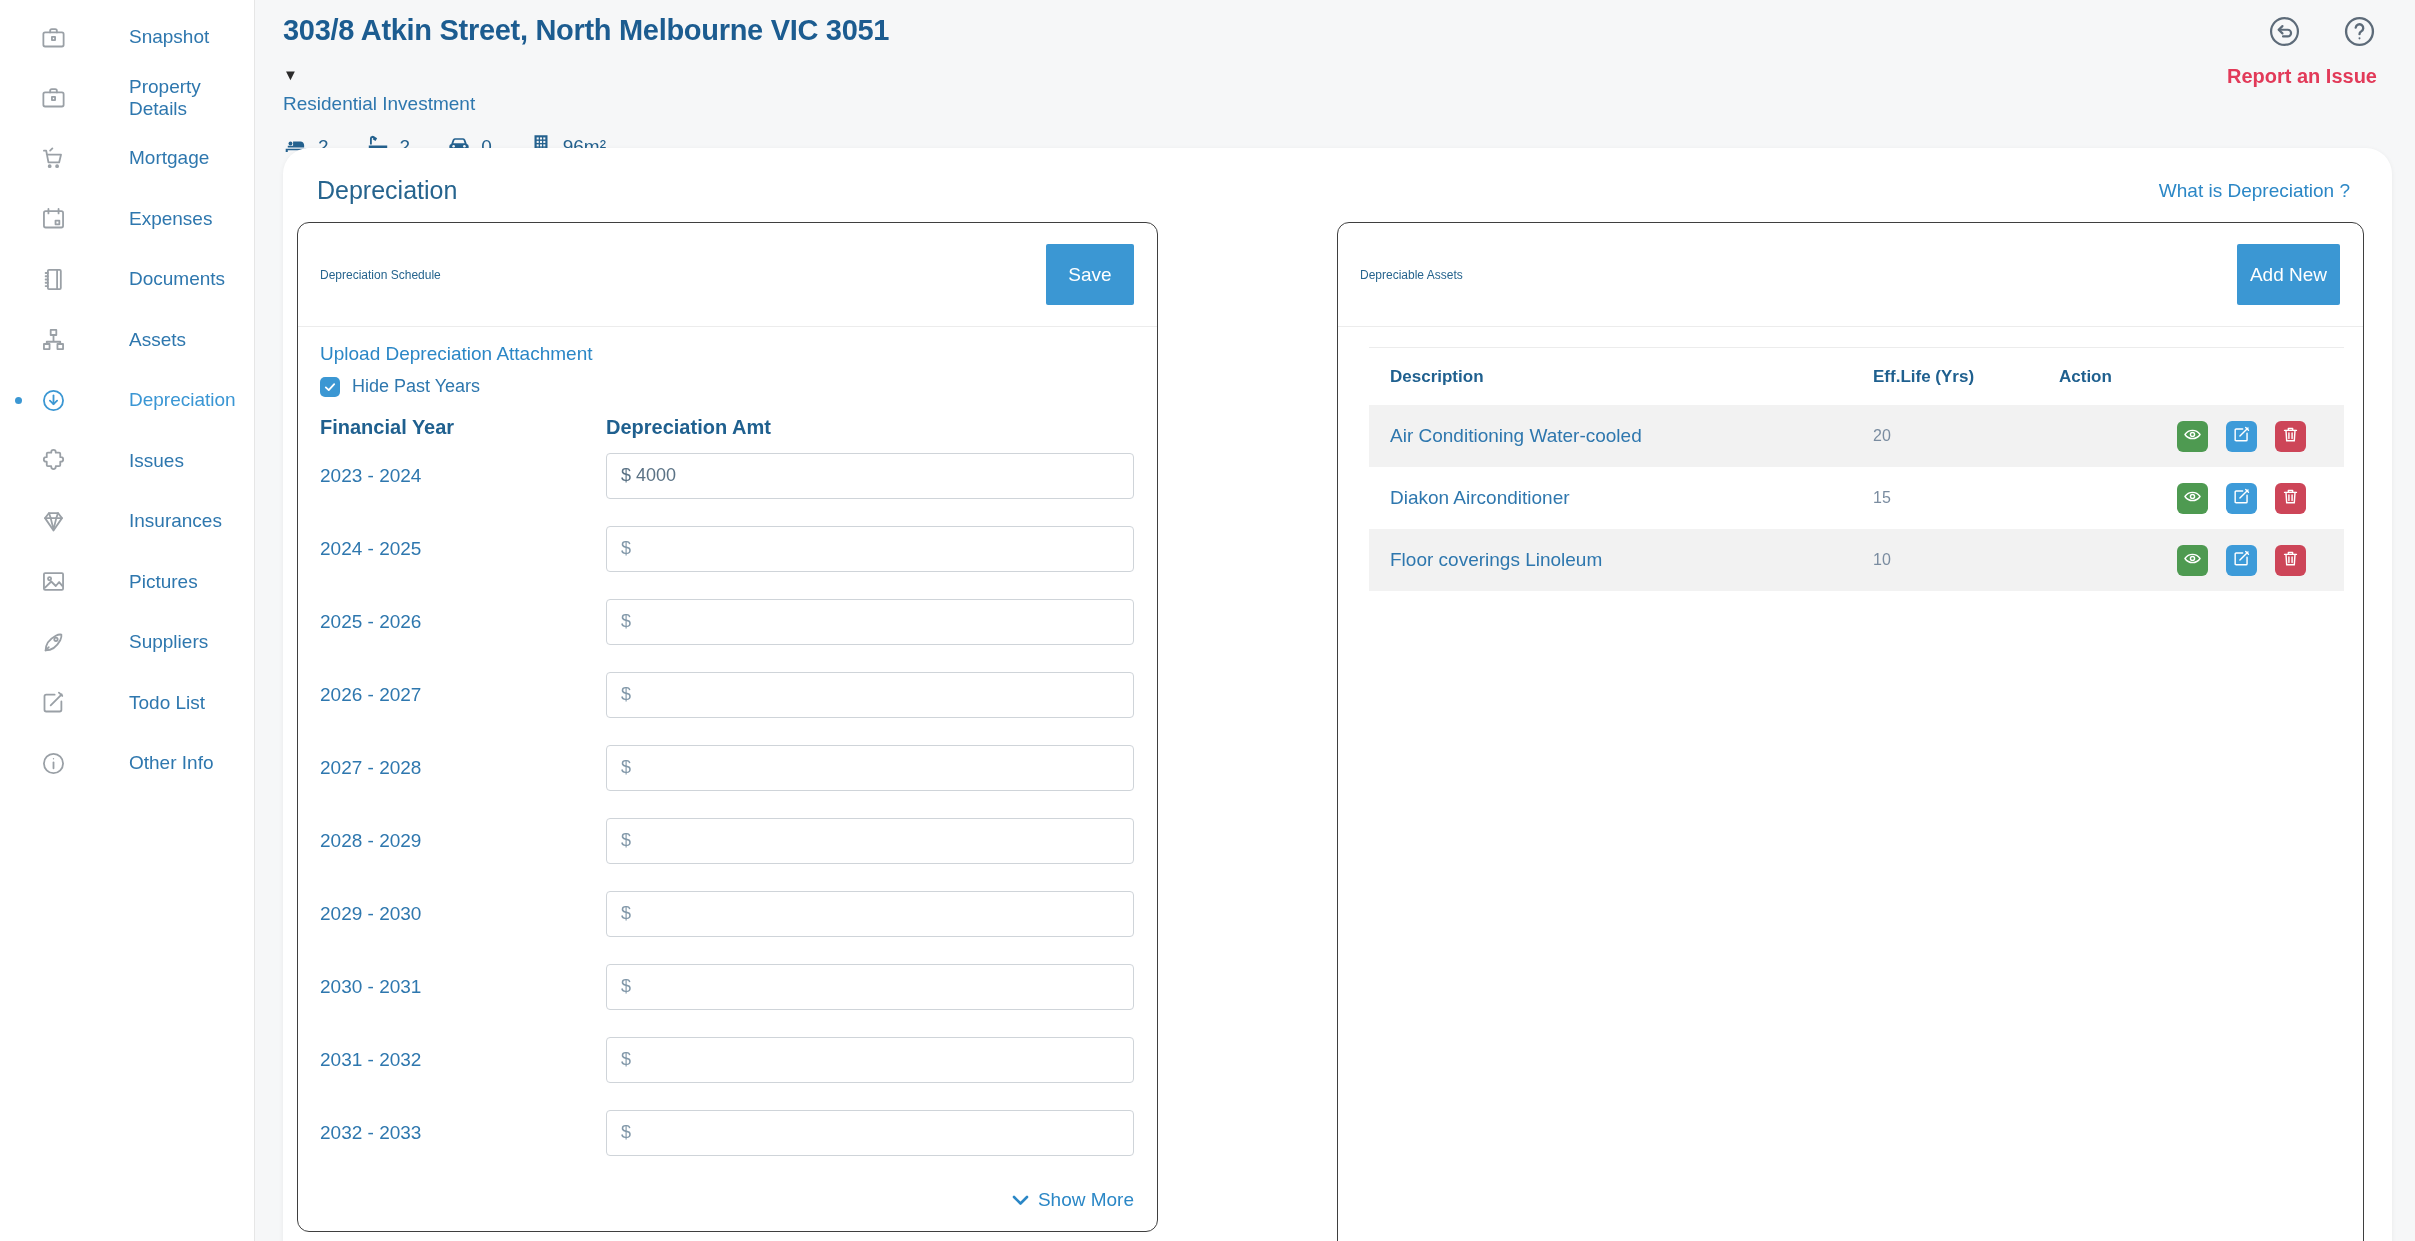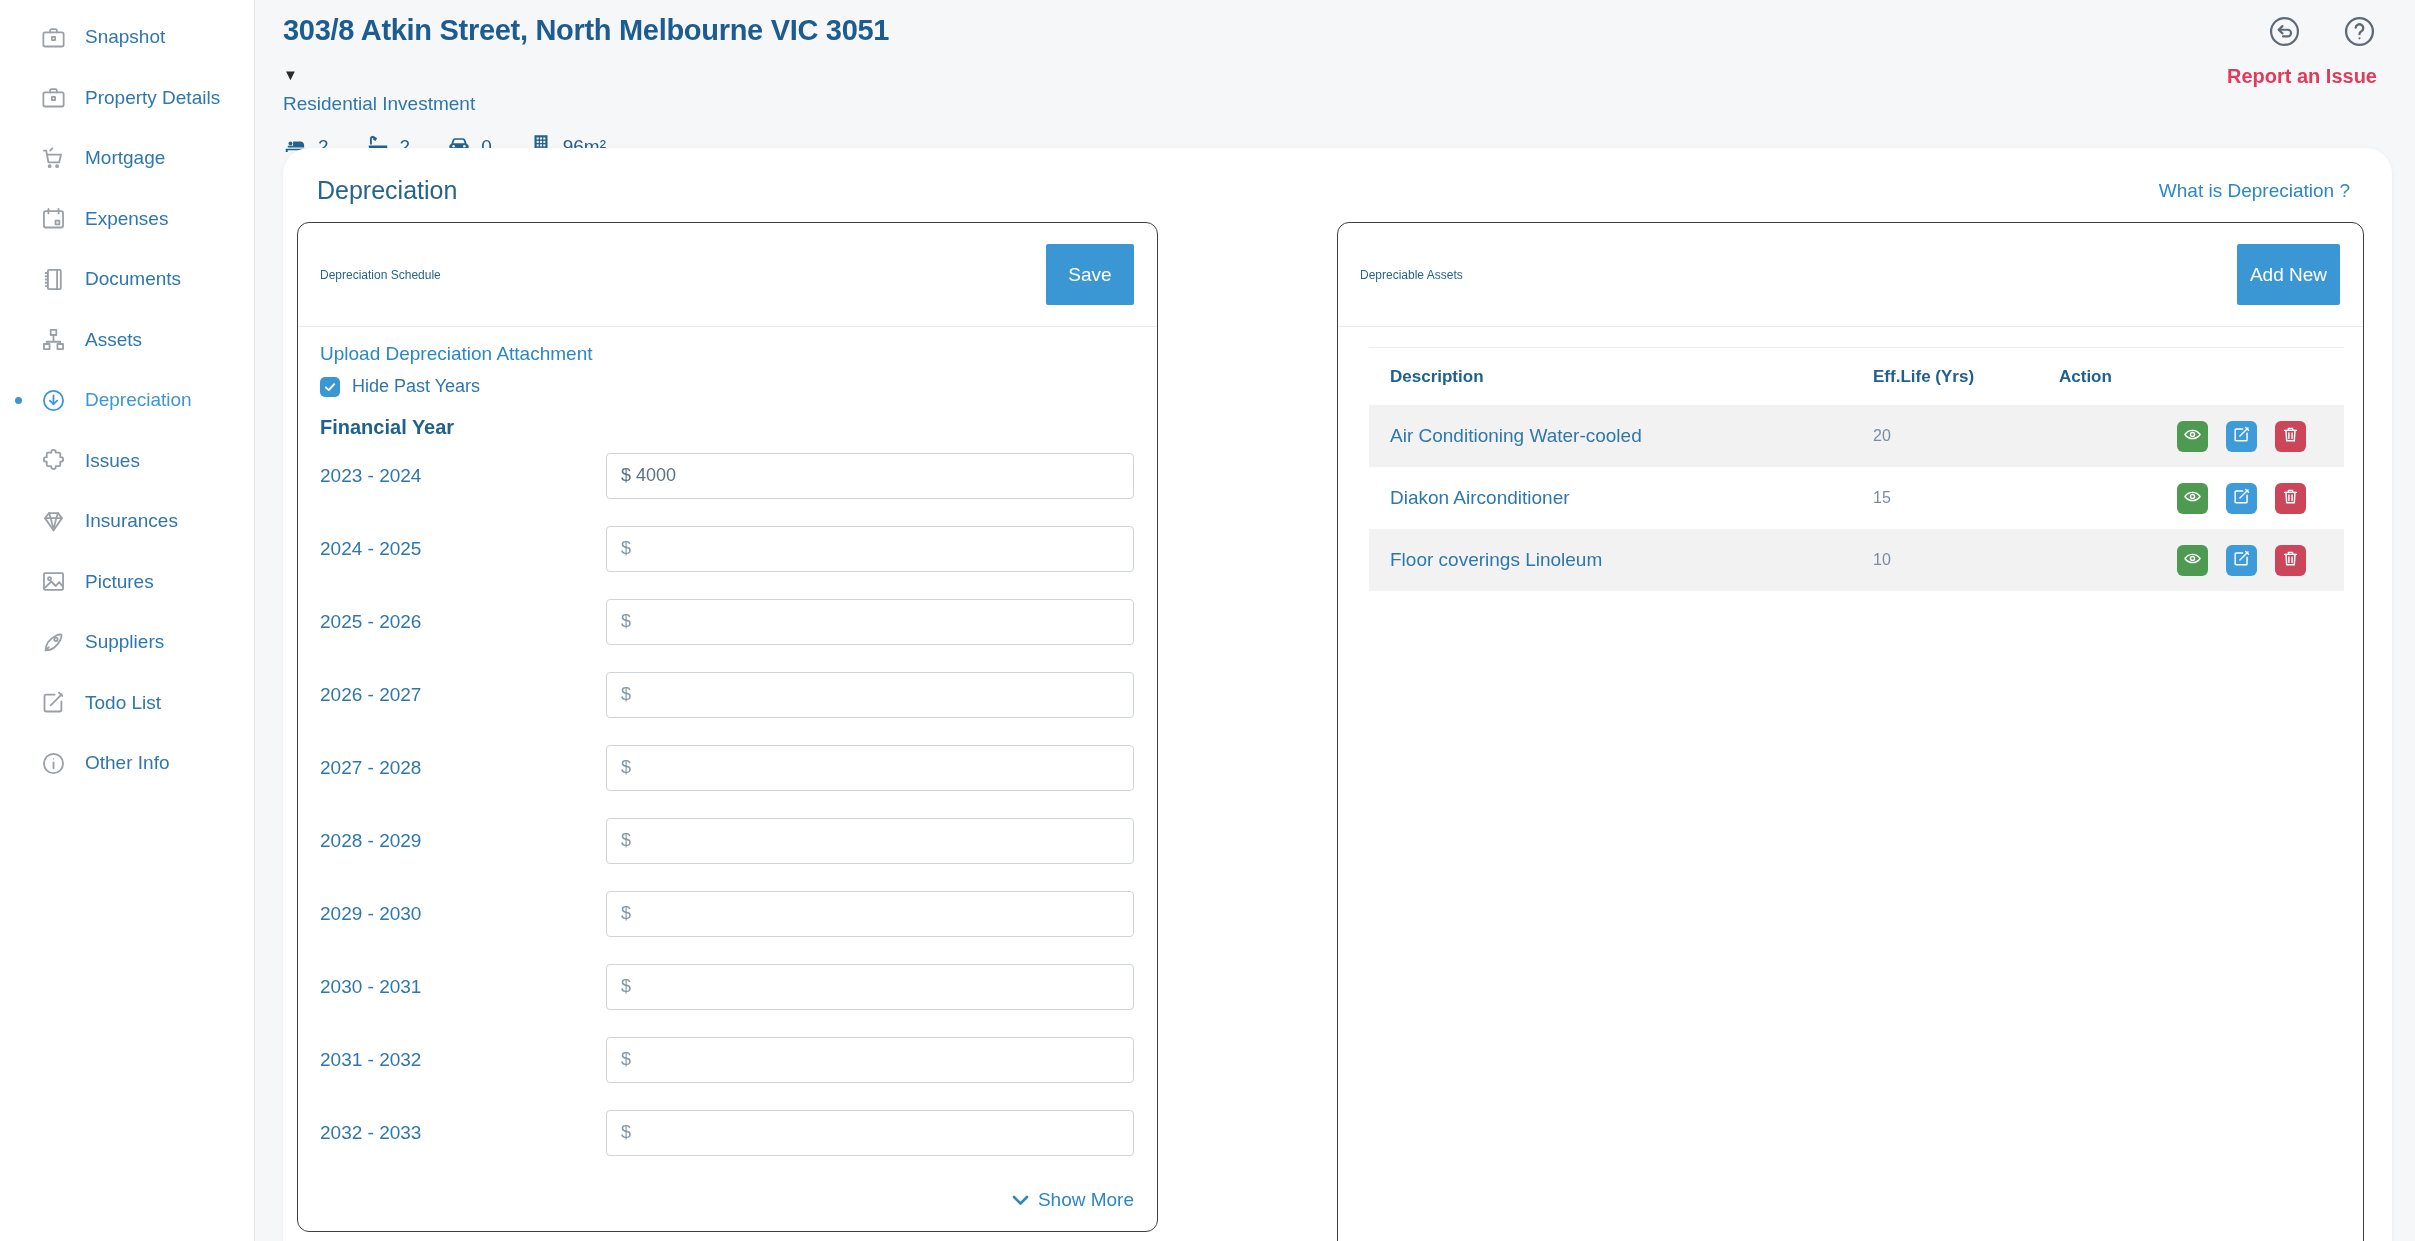--- a/index.html
+++ b/index.html
@@ -2,21 +2,21 @@
 <html><head>
 <meta charset="utf-8">
 <style>
   * { margin:0; padding:0; box-sizing:border-box; }
   html,body { overflow:hidden; }
   body { font-family:"Liberation Sans", sans-serif; background:#f6f7f8; }
   .page { position:relative; width:2415px; height:1241px; overflow:hidden; background:#f6f7f8; }
 
   
   .sidebar { position:absolute; left:0; top:0; width:255px; height:100%; background:#ffffff; border-right:1px solid #e6e6e6; padding-top:7px; }
-  .side-item { position:relative; height:60.5px; display:flex; align-items:center; padding-left:40px; cursor:pointer; }
+  .side-item { position:relative; height:60.5px; display:flex; align-items:center; padding-left:40px; cursor:pointer;gap:44px; }
   .side-icon { width:27px; height:27px; color:#9aa0a6; display:flex; align-items:center; }
   .side-icon svg { width:27px; height:27px; }
   .side-label { margin-left:18px; font-size:19px; color:#2e77ae; }
   .side-item .dot { display:none; position:absolute; left:15px; top:50%; margin-top:-3.5px; width:7px; height:7px; border-radius:50%; background:#3b97d3; }
   .side-item.active .dot { display:block; }
   .side-item.active .side-icon { color:#3b97d3; }
   .side-item.active .side-label { color:#3a96d4; }
 
   
   .page-header { position:absolute; left:283px; top:14px; right:38px; display:flex; justify-content:space-between; }
@@ -327,20 +327,21 @@
         <div class="chk-row">
           <span class="checkbox">
             <svg viewBox="0 0 20 20" fill="none" stroke="#ffffff" stroke-width="2.6" stroke-linecap="round" stroke-linejoin="round">
                 <polyline points="4,10.5 8.2,14.5 16,6"></polyline>
               </svg>
           </span>
           <span class="chk-label">Hide Past Years</span>
         </div>
         <div class="sched-head">
           <span>Financial Year</span>
+          <span>Depreciation Amt</span>
         </div>
         <div id="schedule-rows">
             <div class="sched-row">
        <span class="year-label">2023 - 2024</span>
        <input class="amt-input" type="text" placeholder="$" value="$ 4000" style="">
      </div>
             <div class="sched-row">
        <span class="year-label">2024 - 2025</span>
        <input class="amt-input" type="text" placeholder="$" style="">
      </div>

